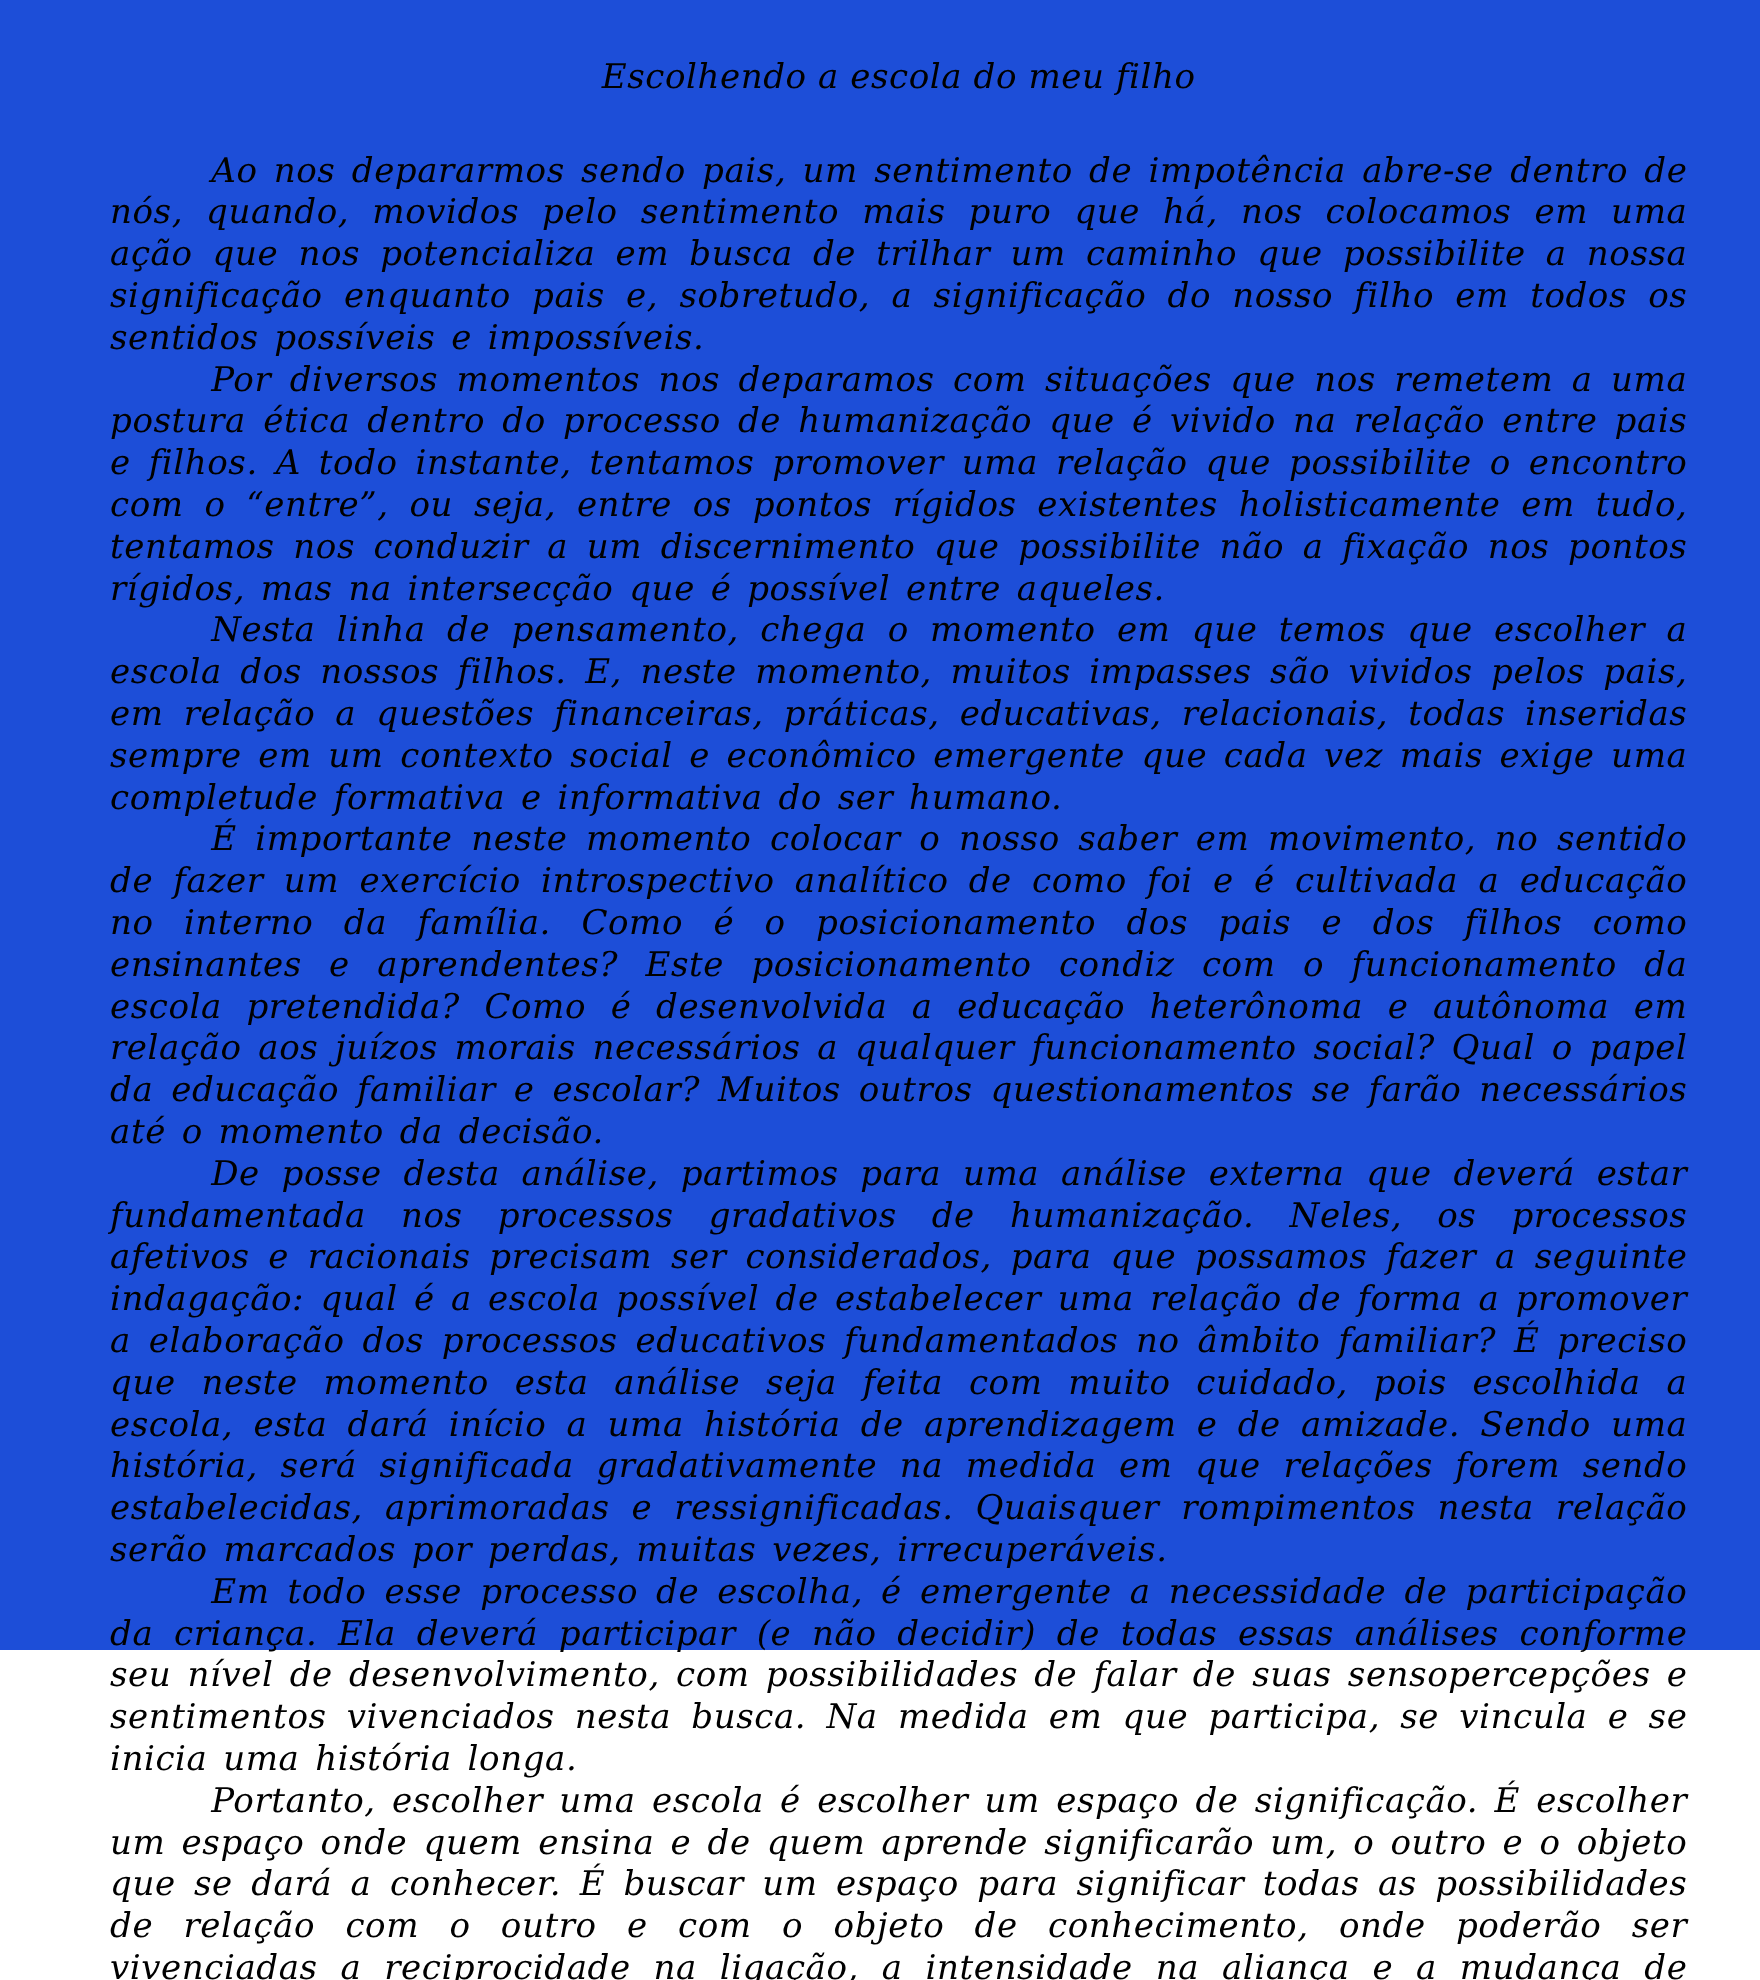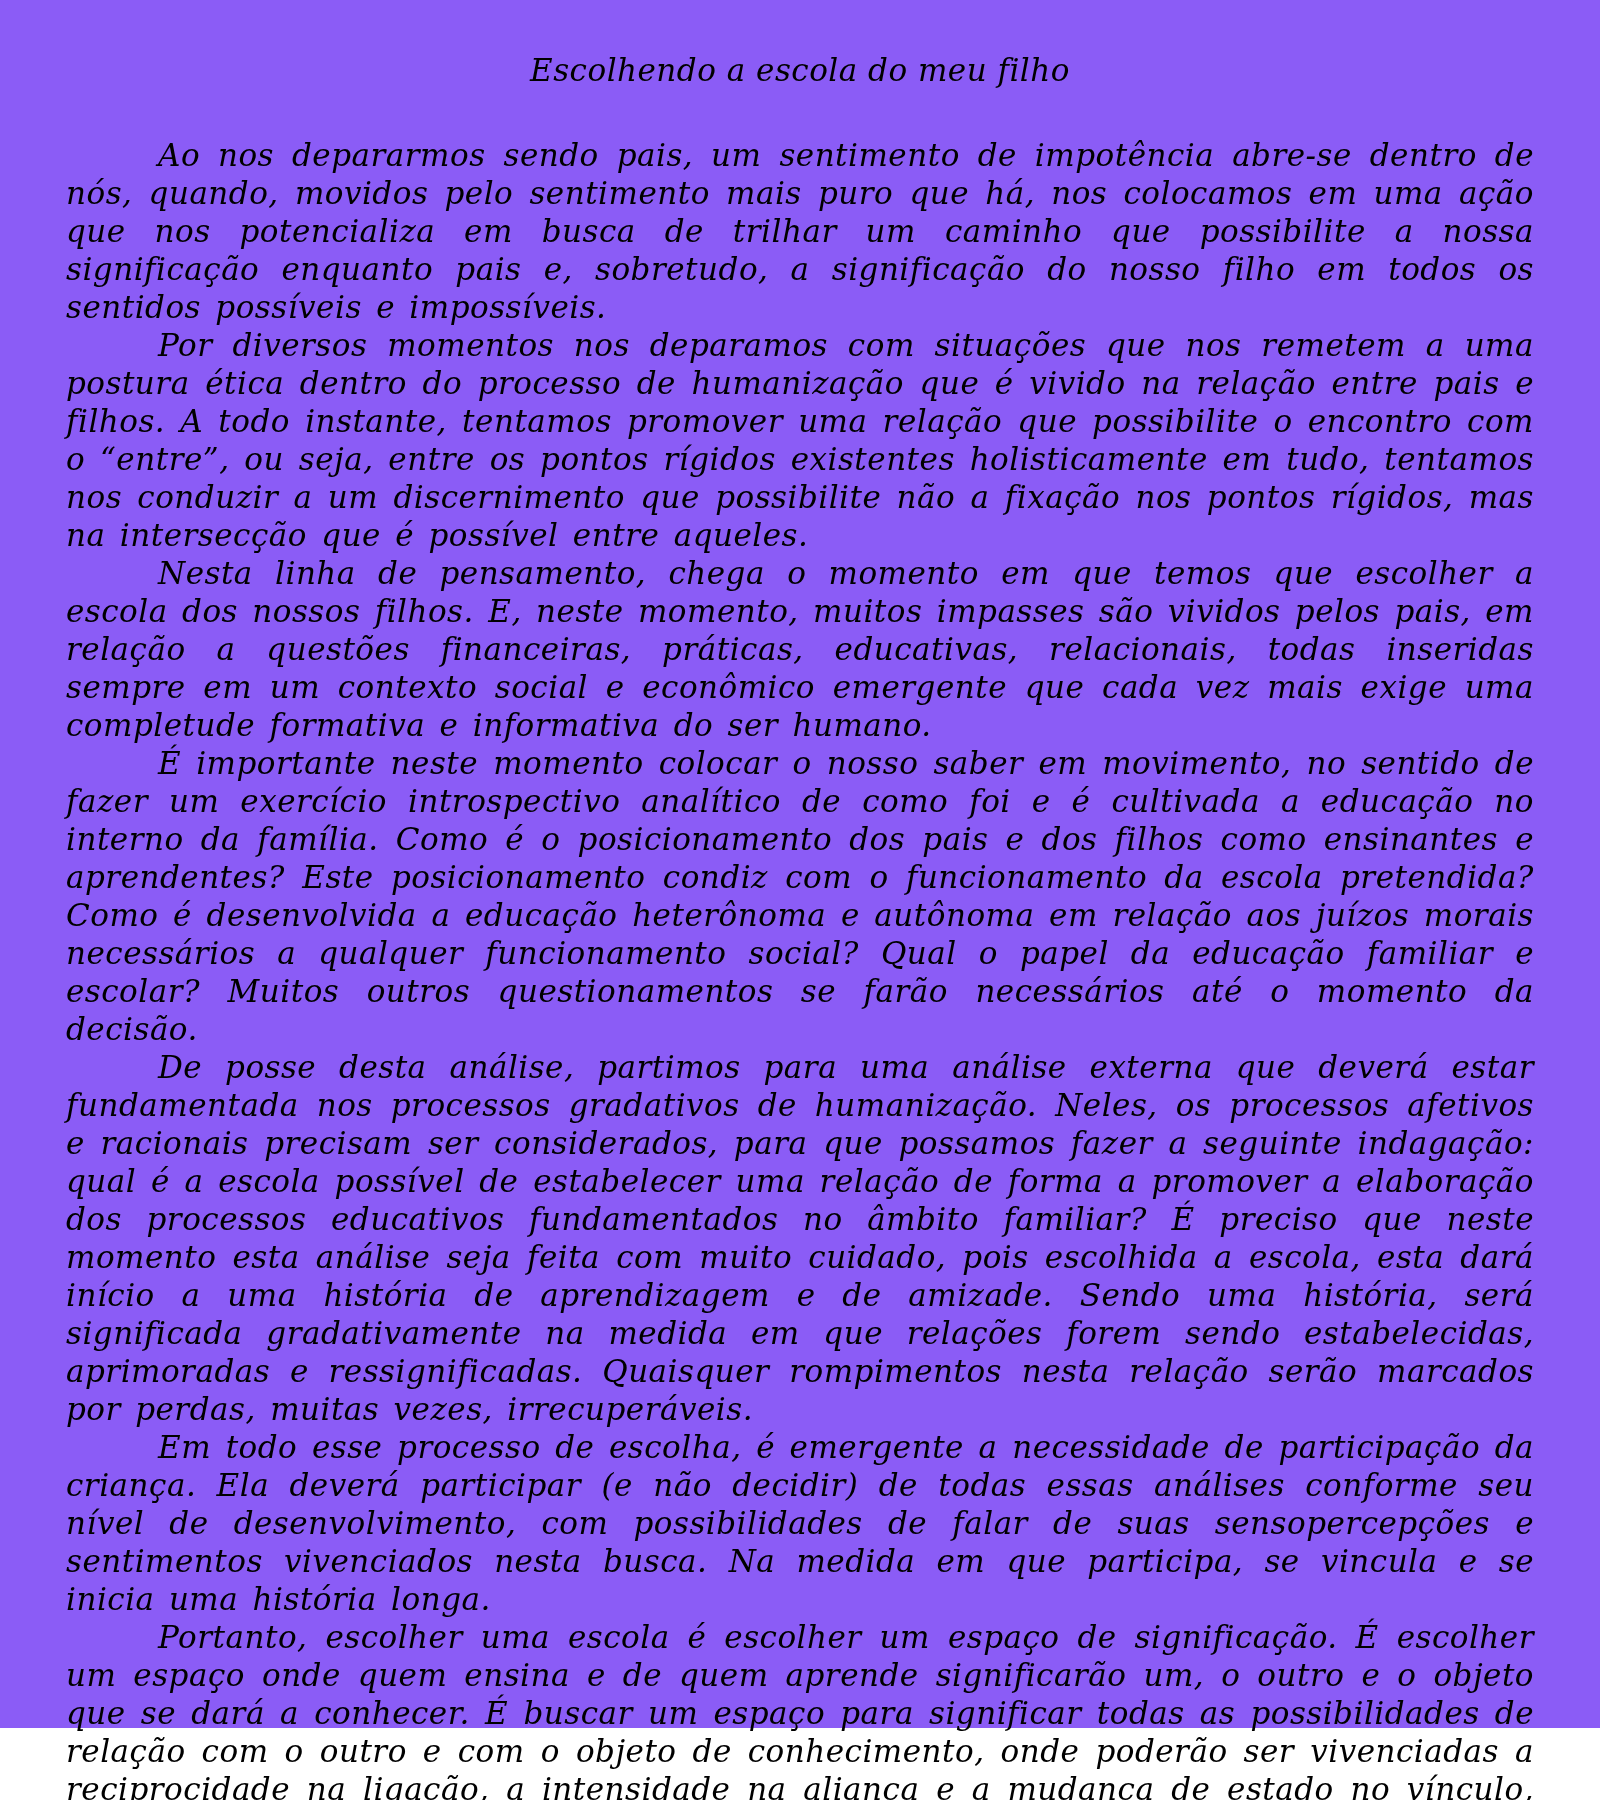--- a/index.html
+++ b/index.html
@@ -9,24 +9,24 @@
   }
   body {
     width: 1600px;
     height: 1800px;
     position: relative;
     font-family: "DejaVu Serif", serif;
     color: #000000;
   }
   .page {
     width: 1600px;
-    height: 1728px;
-    background: #8b5cf6;
+    height: 1500px;
+    background: #1d4ed8;
     box-sizing: border-box;
-    padding: 52px 66px 0 66px;
+    padding: 52px 66px 0 100px;
   }
   
   .scripty {
     font-style: italic;
     letter-spacing: 0.5px;
   }
   .doc-title {
     text-align: center;
     font-size: 31px;
     font-weight: normal;

